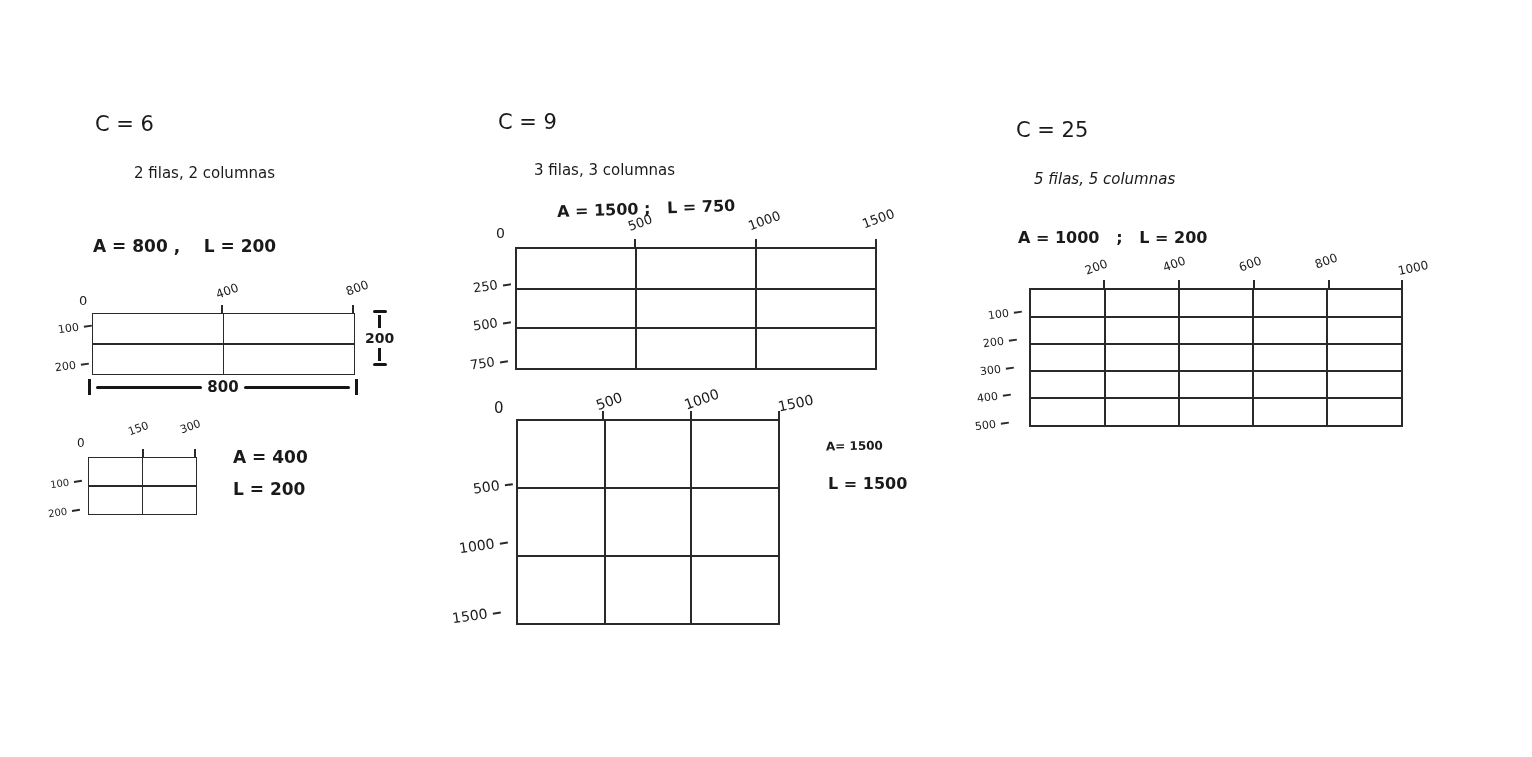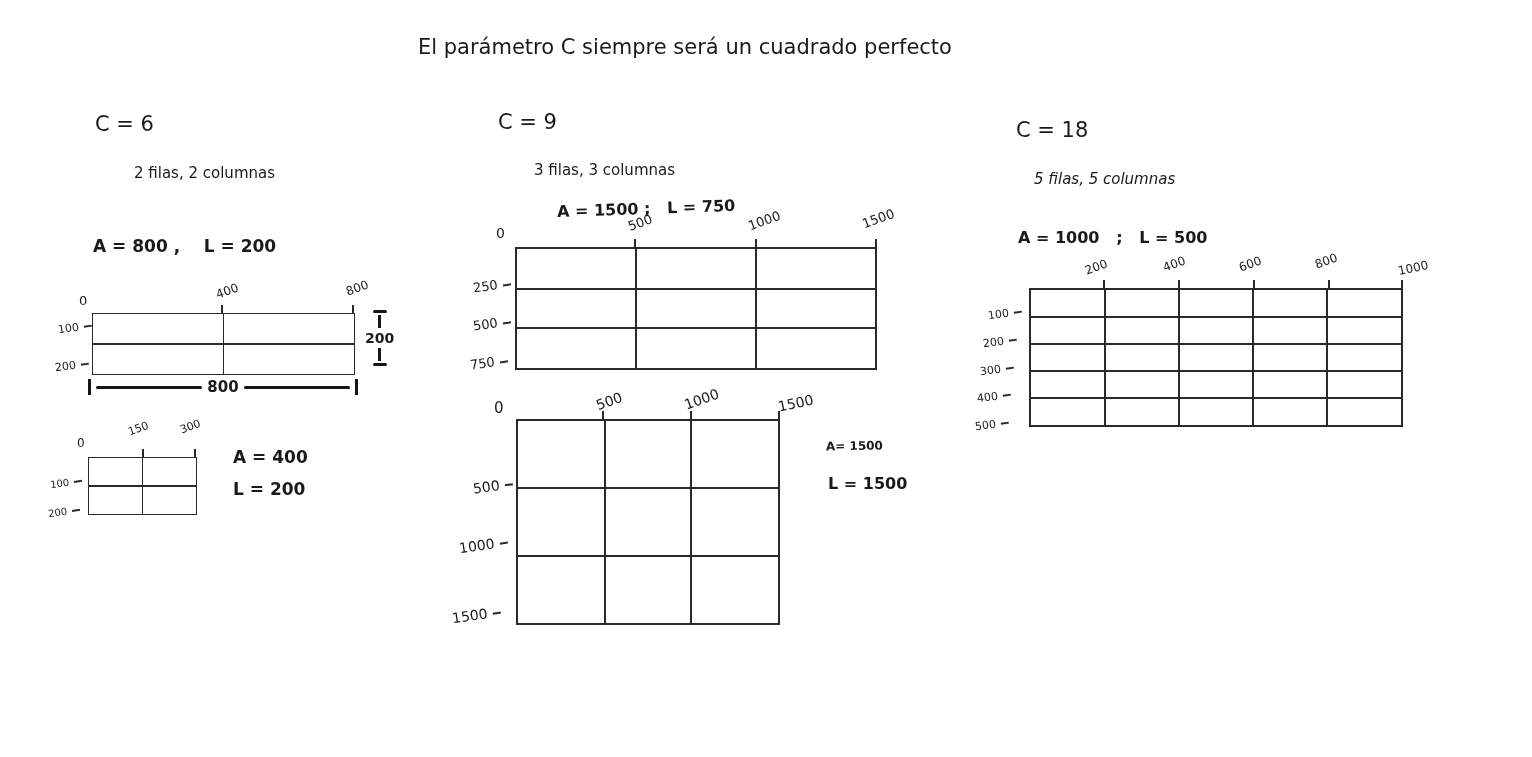--- a/index.html
+++ b/index.html
@@ -31,21 +31,20 @@
   .wdim { position: absolute; display: flex; align-items: center; gap: 5px; }
   .wdim .cap { width: 3px; height: 16px; background: #161616; }
   .wdim .bar { flex: 1; height: 3px; background: #161616; border-radius: 2px; }
   .wdim .val { font-size: 15px; font-weight: 700; }
 </style>
 </head>
 <body>
 
 <div class="canvas">
 
-  <div class="lab" style="left:418px; top:36px; font-size:21px;">El parámetro C siempre será un cuadrado perfecto</div>
 
   <div class="sec">
     <div class="lab" style="left:95px; top:113px; font-size:21px;">C = 6</div>
     <div class="lab" style="left:134px; top:165px; font-size:15px;">2 filas, 2 columnas</div>
     <div class="lab pre bold" style="left:93px; top:237px; font-size:17px;text-align:right;">A = 800 ,    L = 200</div>
 
     <div class="gridbox thin" style="left:92px; top:313px; width:263px; height:62px;">
       <div class="vline" style="left:calc(50% - 1px);"></div>
       <div class="hline" style="top:calc(50% - 1px);"></div>
     </div>
@@ -124,23 +123,23 @@
     <div class="lab" style="left:684px; top:392px; font-size:14px; transform:rotate(-20deg);">1000</div>
     <div class="lab" style="left:778px; top:396px; font-size:14px; transform:rotate(-12deg);">1500</div>
     <div class="lab ydash" style="left:473px; top:479px; font-size:14px; transform:rotate(-8deg);">500</div>
     <div class="lab ydash" style="left:459px; top:538px; font-size:14px; transform:rotate(-8deg);">1000</div>
     <div class="lab ydash" style="left:452px; top:608px; font-size:14px; transform:rotate(-8deg);">1500</div>
     <div class="lab bold" style="left:826px; top:440px; font-size:12px; transform:rotate(-1deg);">A= 1500</div>
     <div class="lab bold" style="left:828px; top:475px; font-size:16px;">L = 1500</div>
   </div>
 
   <div class="sec">
-    <div class="lab" style="left:1016px; top:119px; font-size:21px;">C = 18</div>
+    <div class="lab" style="left:1016px; top:119px; font-size:21px;">C = 25</div>
     <div class="lab" style="left:1034px; top:171px; font-size:15px;font-style:italic;">5 filas, 5 columnas</div>
-    <div class="lab pre bold" style="left:1018px; top:229px; font-size:16px;">A = 1000   ;   L = 500</div>
+    <div class="lab pre bold" style="left:1018px; top:229px; font-size:16px;">A = 1000   ;   L = 200</div>
 
     <div class="gridbox" style="left:1029px; top:288px; width:374px; height:139px;">
       <div class="vline" style="left:calc(20% - 1px);"></div>
       <div class="vline" style="left:calc(40% - 1px);"></div>
       <div class="vline" style="left:calc(60% - 1px);"></div>
       <div class="vline" style="left:calc(80% - 1px);"></div>
       <div class="hline" style="top:calc(20% - 1px);"></div>
       <div class="hline" style="top:calc(40% - 1px);"></div>
       <div class="hline" style="top:calc(60% - 1px);"></div>
       <div class="hline" style="top:calc(80% - 1px);"></div>

